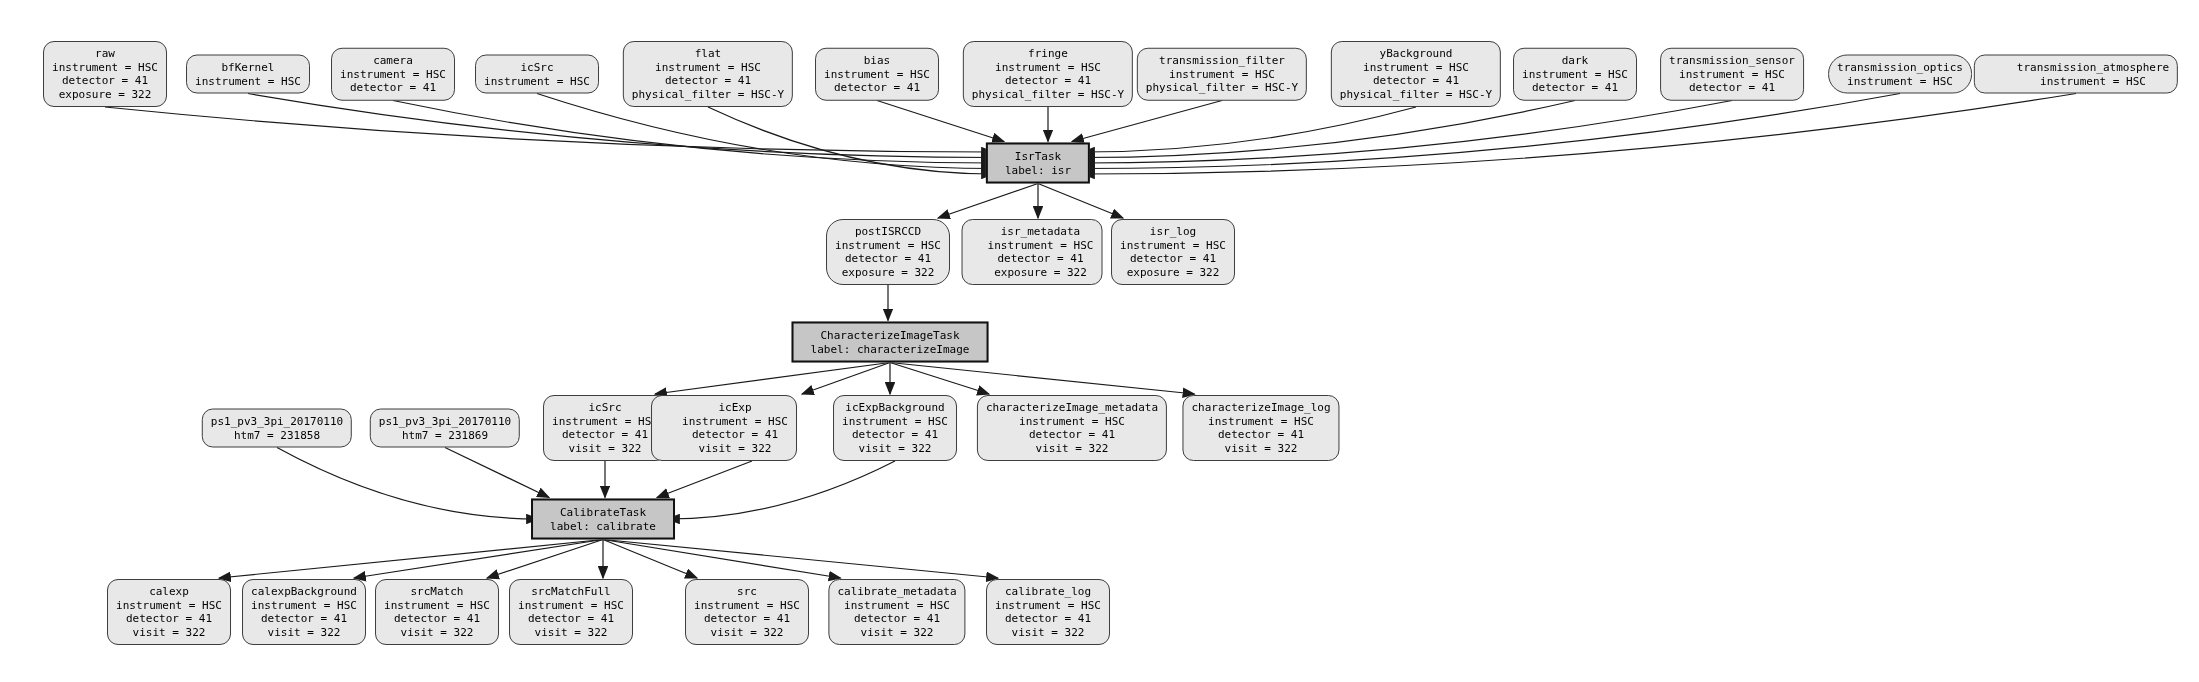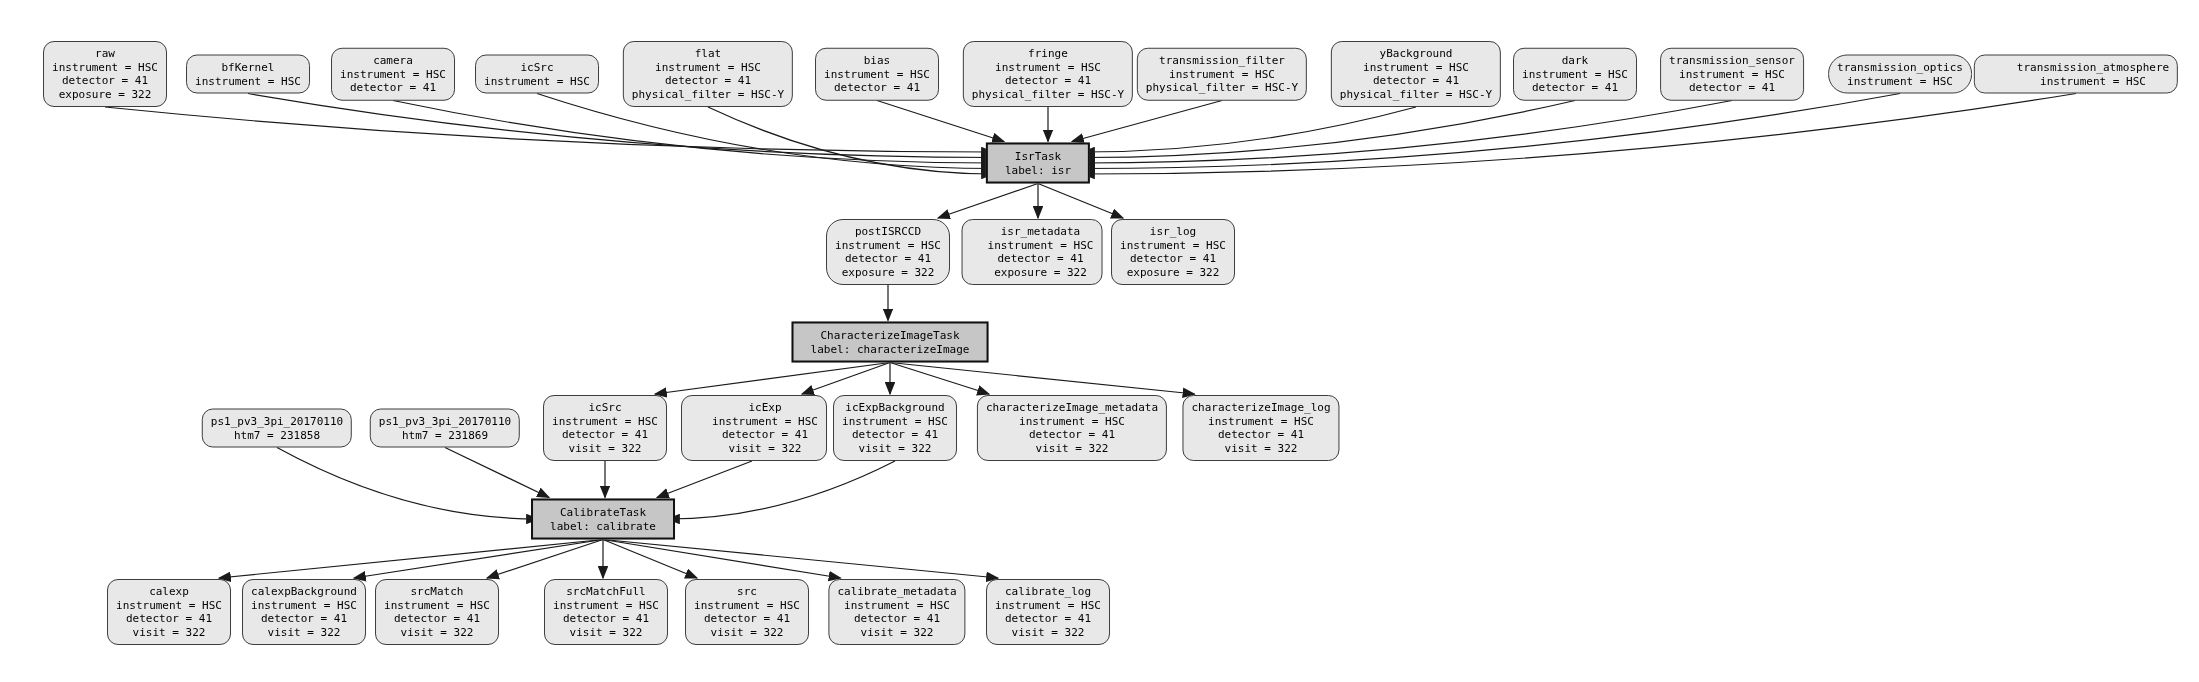--- a/index.html
+++ b/index.html
@@ -180,21 +180,21 @@
     <div class="node dataset" style="left: 445px; top: 428px;">
       <div class="line title">ps1_pv3_3pi_20170110</div>
       <div class="line">htm7 = 231869</div>
     </div>
     <div class="node dataset" style="left: 605px; top: 428px;">
       <div class="line title">icSrc</div>
       <div class="line">instrument = HSC</div>
       <div class="line">detector = 41</div>
       <div class="line">visit = 322</div>
     </div>
-    <div class="node dataset" style="left: 754px; top: 428px; padding-left: 30px;">
+    <div class="node dataset" style="left: 724px; top: 428px; padding-left: 30px;">
       <div class="line title">icExp</div>
       <div class="line">instrument = HSC</div>
       <div class="line">detector = 41</div>
       <div class="line">visit = 322</div>
     </div>
     <div class="node dataset" style="left: 895px; top: 428px;">
       <div class="line title">icExpBackground</div>
       <div class="line">instrument = HSC</div>
       <div class="line">detector = 41</div>
       <div class="line">visit = 322</div>
@@ -226,21 +226,21 @@
       <div class="line">instrument = HSC</div>
       <div class="line">detector = 41</div>
       <div class="line">visit = 322</div>
     </div>
     <div class="node dataset" style="left: 437px; top: 612px;">
       <div class="line title">srcMatch</div>
       <div class="line">instrument = HSC</div>
       <div class="line">detector = 41</div>
       <div class="line">visit = 322</div>
     </div>
-    <div class="node dataset" style="left: 571px; top: 612px; margin-left: 35px;">
+    <div class="node dataset" style="left: 571px; top: 612px;">
       <div class="line title">srcMatchFull</div>
       <div class="line">instrument = HSC</div>
       <div class="line">detector = 41</div>
       <div class="line">visit = 322</div>
     </div>
     <div class="node dataset" style="left: 747px; top: 612px;">
       <div class="line title">src</div>
       <div class="line">instrument = HSC</div>
       <div class="line">detector = 41</div>
       <div class="line">visit = 322</div>

